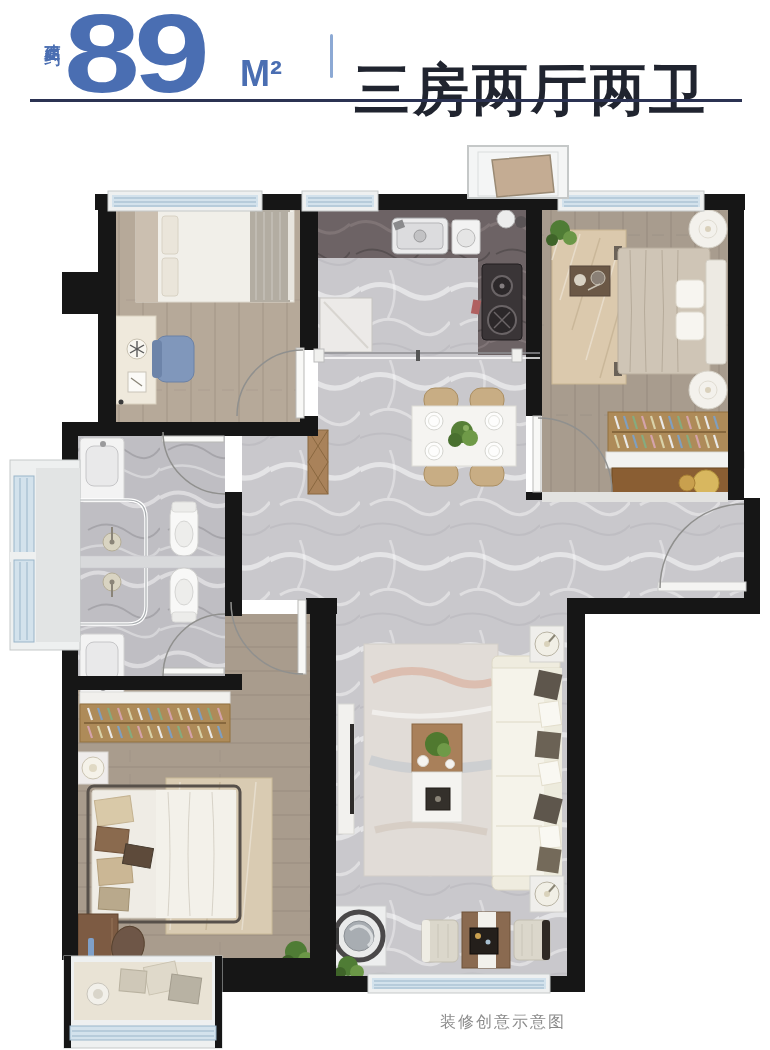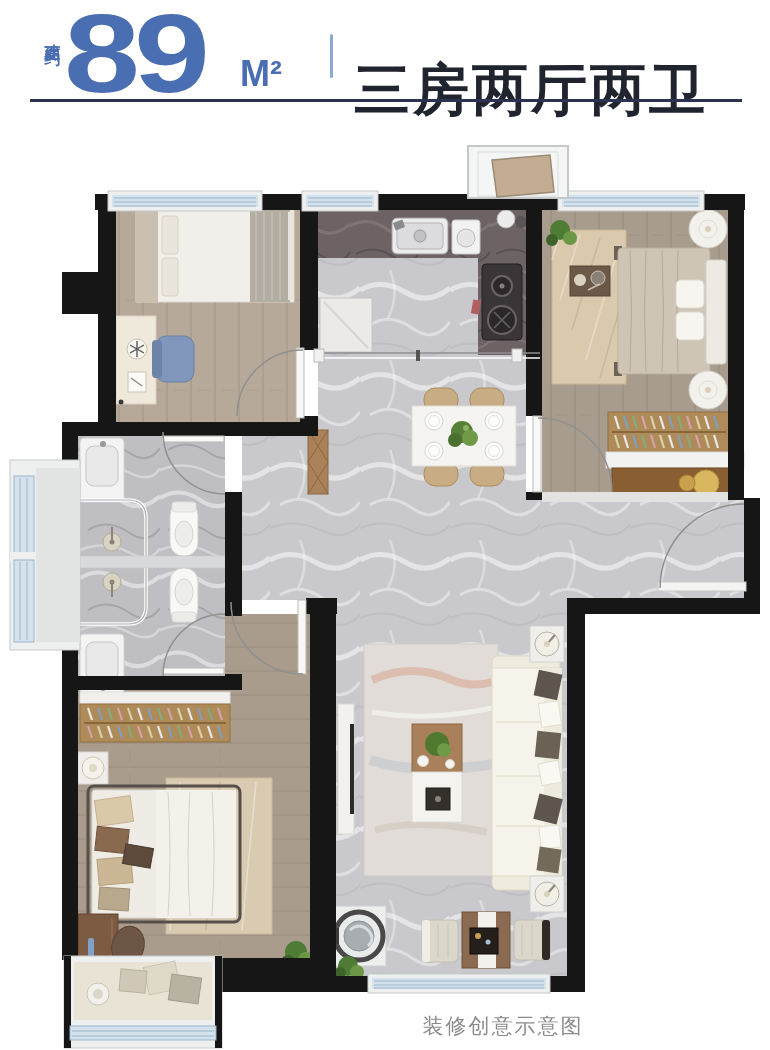--- a/index.html
+++ b/index.html
@@ -10,21 +10,21 @@
   .area-prefix{left:44px;top:31px;font-size:16px;font-weight:700;letter-spacing:3px;
      writing-mode:vertical-rl;text-orientation:upright;line-height:1.1;}
   .area-value{left:64px;top:-2px;font-size:112px;font-weight:700;line-height:1;
      letter-spacing:-5px;transform:scaleX(1.22);transform-origin:left top;}
   .area-unit{left:240px;top:56px;font-size:36px;font-weight:700;line-height:1;}
   .hdr-divider{left:330px;top:34px;width:3px;height:44px;border-radius:2px;}
   .layout-title{left:354px;top:24px;font-size:56px;font-weight:700;letter-spacing:3px;line-height:1.2;margin-top:32px;}
   .hdr-rule{left:30px;top:99px;width:712px;height:3px;}
   
   .plan-caption{left:503px;top:1012px;transform:translateX(-50%);
-     font-size:21px;letter-spacing:2px;white-space:nowrap;}
+     font-size:16px;letter-spacing:2px;white-space:nowrap;}
   svg{position:absolute;left:0;top:0;}
 </style>
 </head>
 <body>
 
 <div class="abs area-prefix" style="color: rgb(74, 110, 178);">建面约</div>
 <div class="abs area-value" style="color: rgb(74, 110, 178);">89</div>
 <div class="abs area-unit" style="color: rgb(74, 110, 178);">M²</div>
 <div class="abs hdr-divider" style="background: rgb(140, 169, 212);"></div>
 <div class="abs layout-title" style="color: rgb(32, 36, 47);">三房两厅两卫</div>

